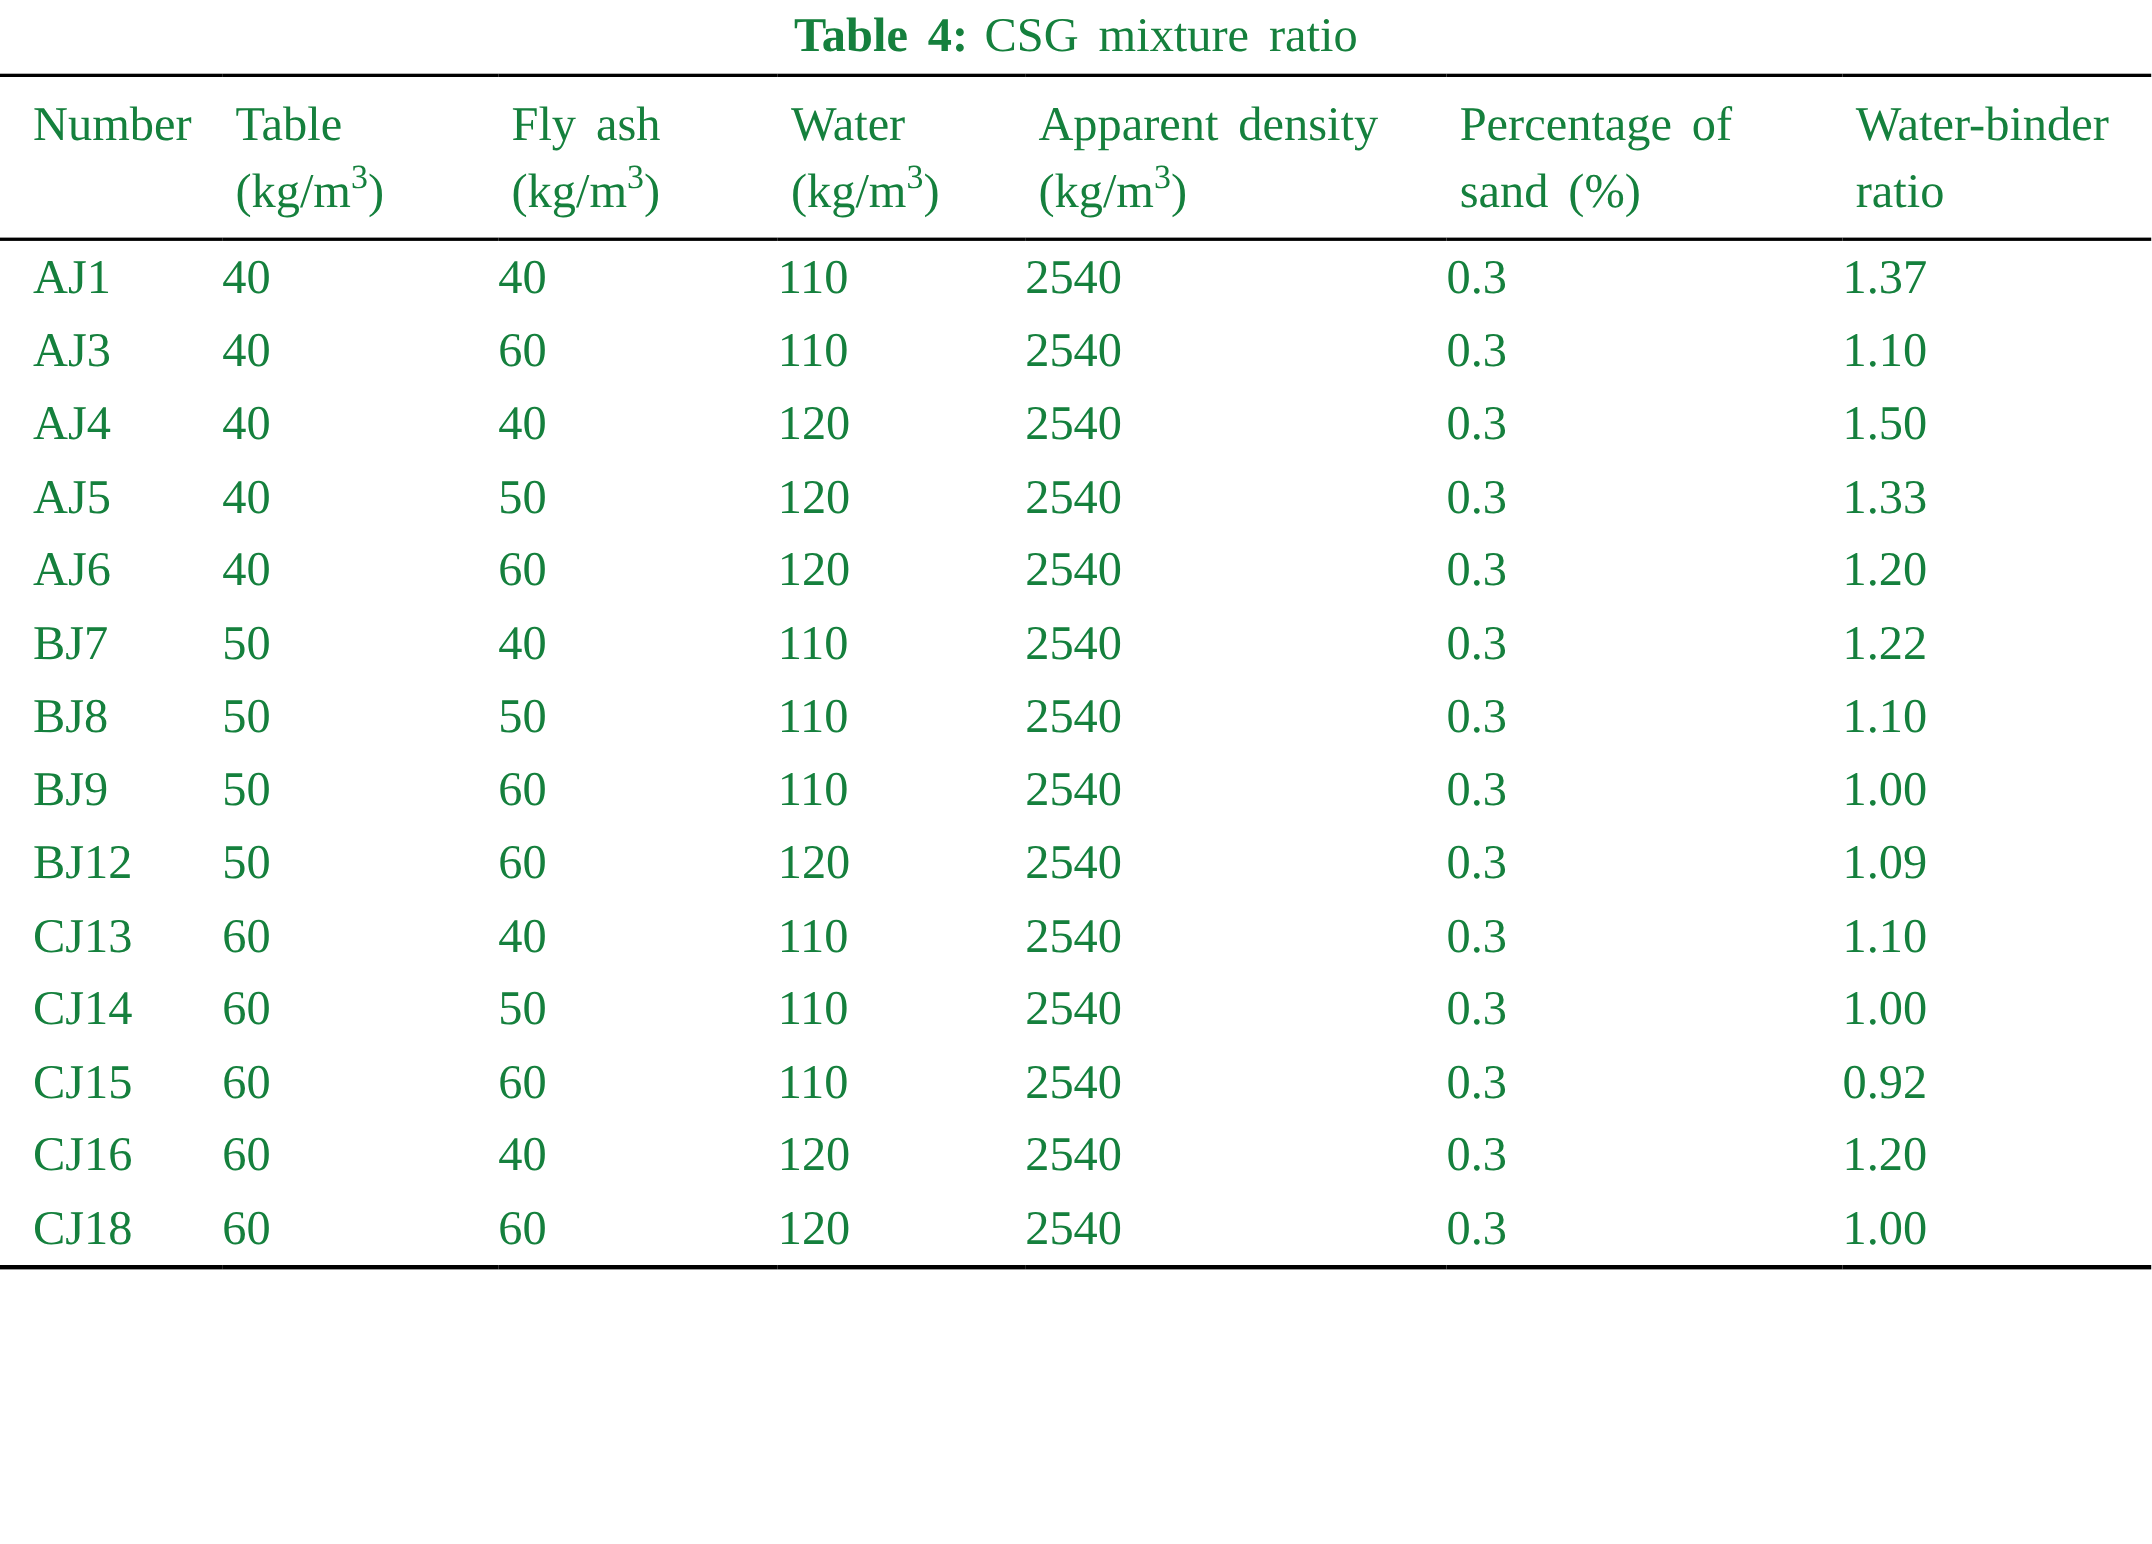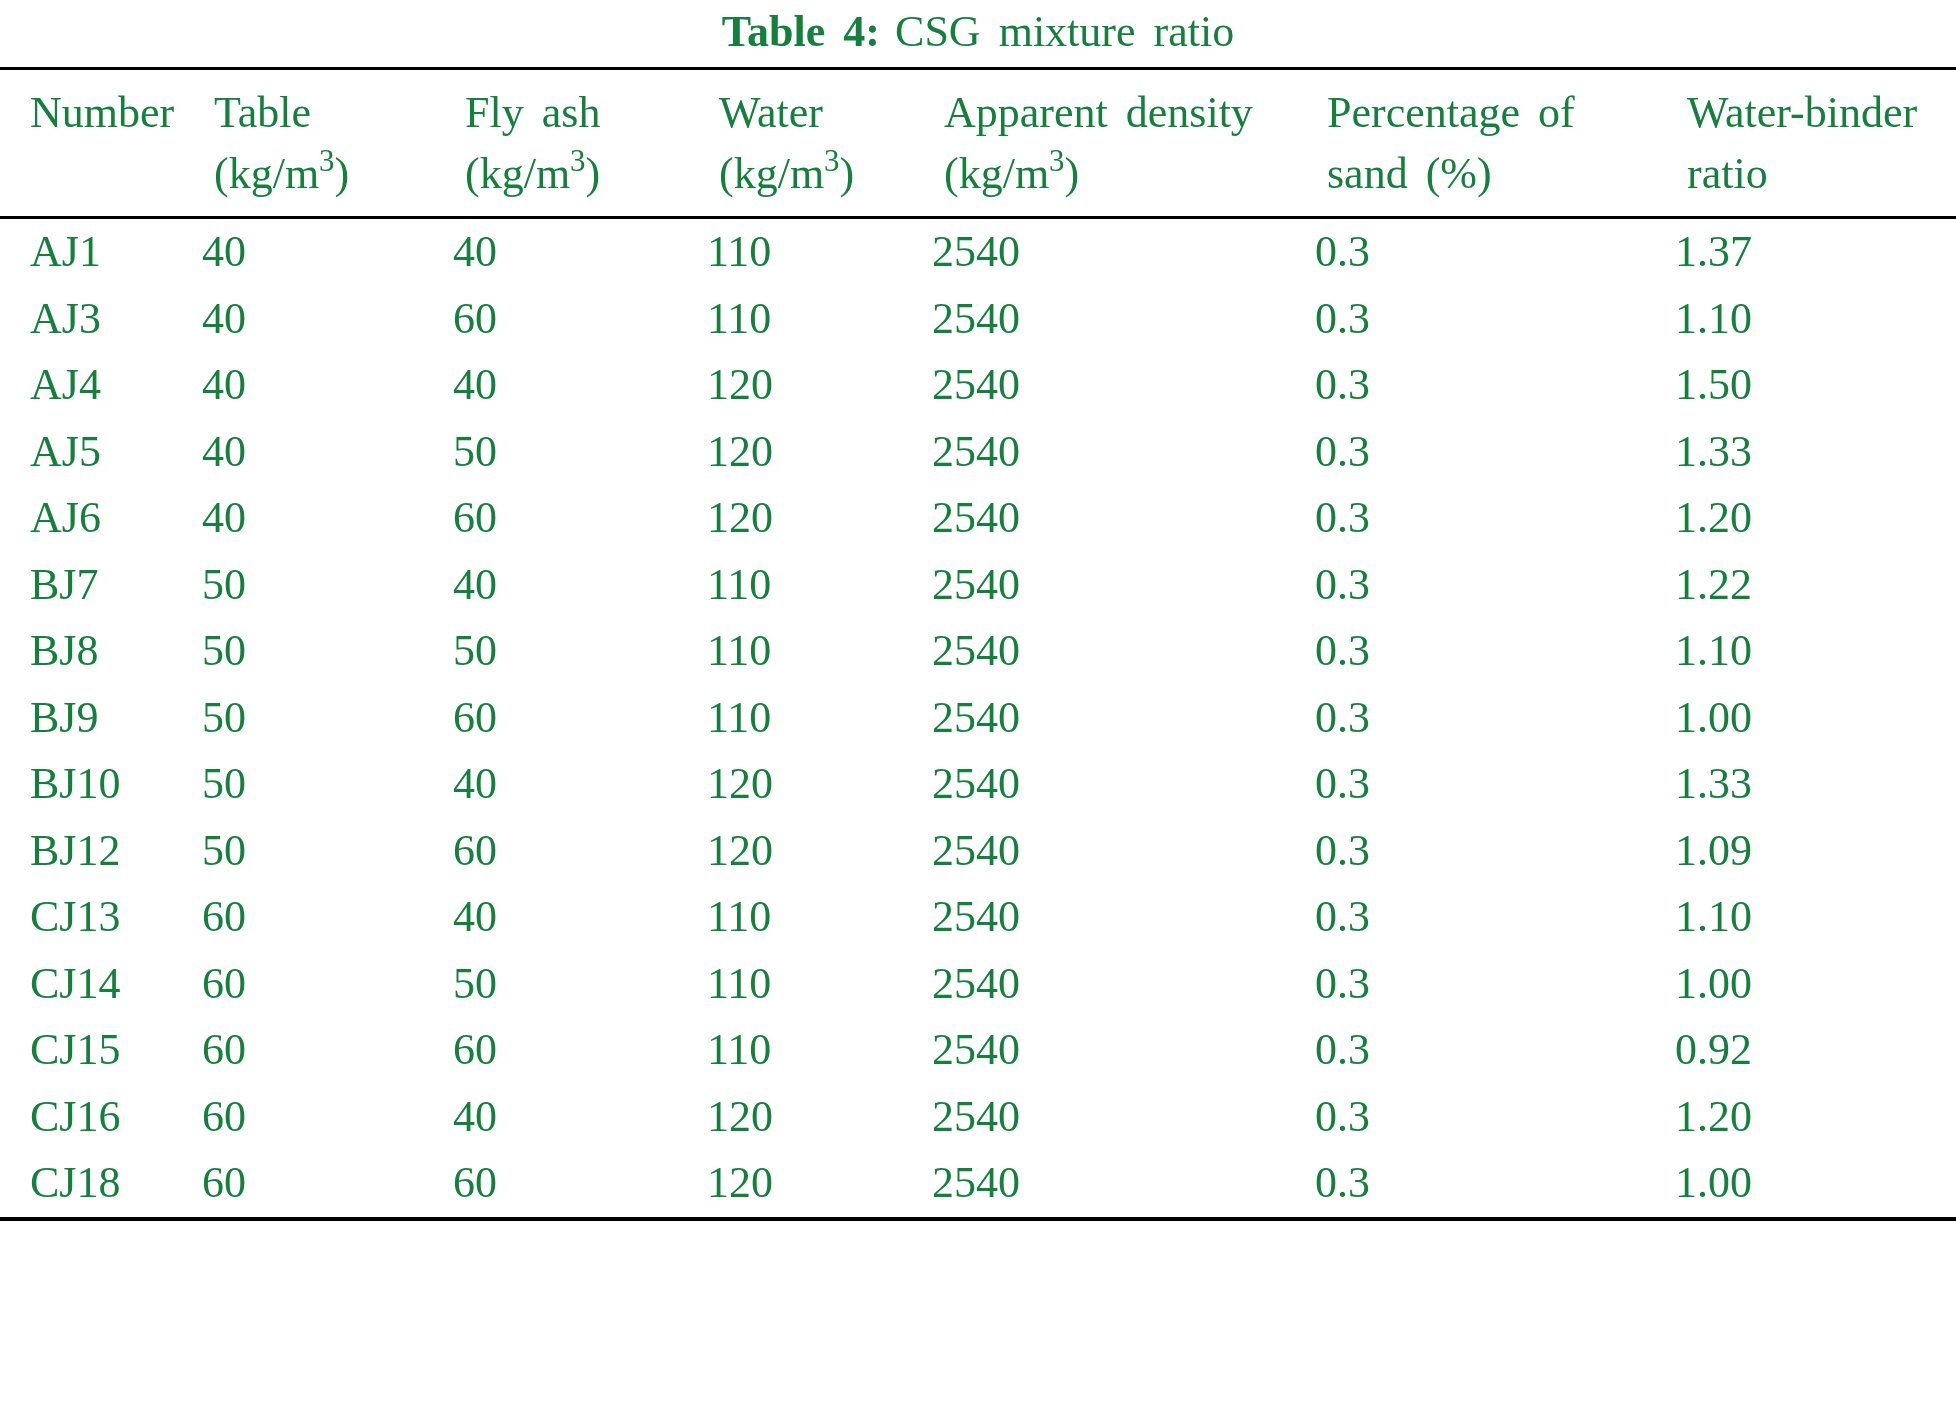--- a/index.html
+++ b/index.html
@@ -189,29 +189,20 @@
         <tr>
           <td>BJ9</td>
           <td>50</td>
           <td>60</td>
           <td>110</td>
           <td>2540</td>
           <td>0.3</td>
           <td>1.00</td>
         </tr>
         <tr>
-          <td>BJ10</td>
-          <td>50</td>
-          <td>40</td>
-          <td>120</td>
-          <td>2540</td>
-          <td>0.3</td>
-          <td>1.33</td>
-        </tr>
-        <tr>
           <td>BJ12</td>
           <td>50</td>
           <td>60</td>
           <td>120</td>
           <td>2540</td>
           <td>0.3</td>
           <td>1.09</td>
         </tr>
         <tr>
           <td>CJ13</td>

